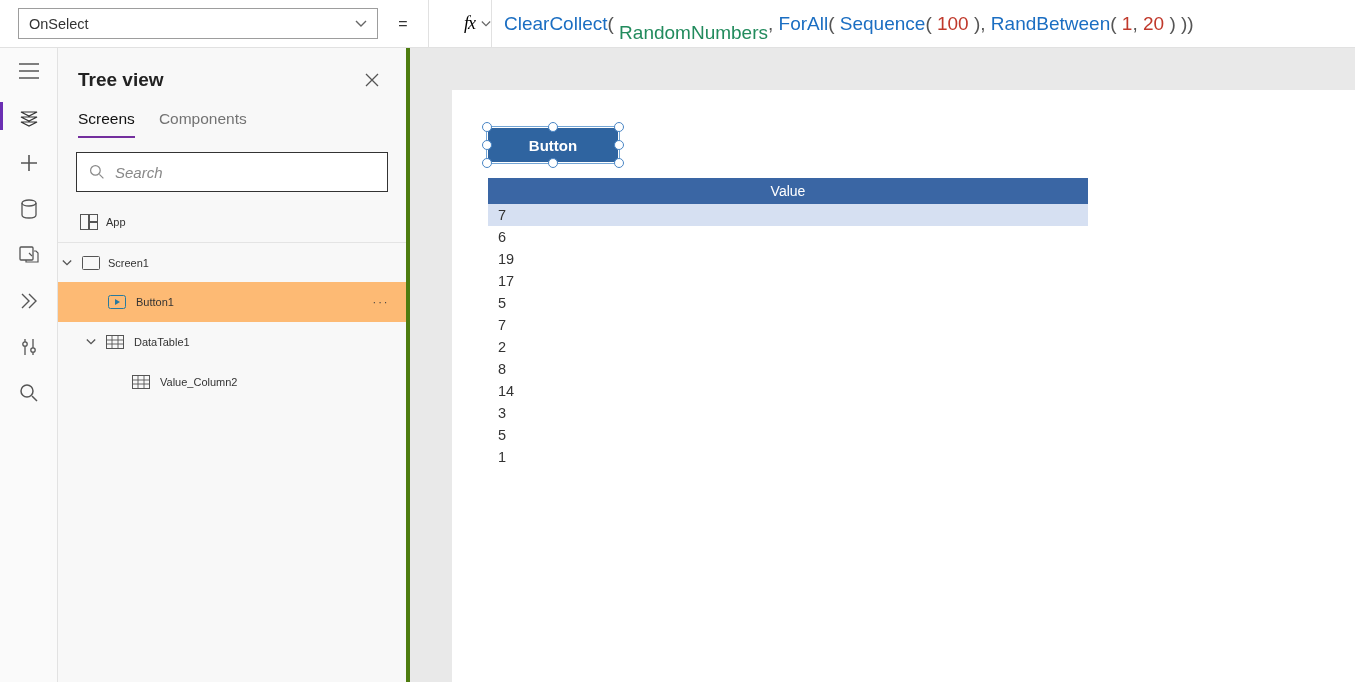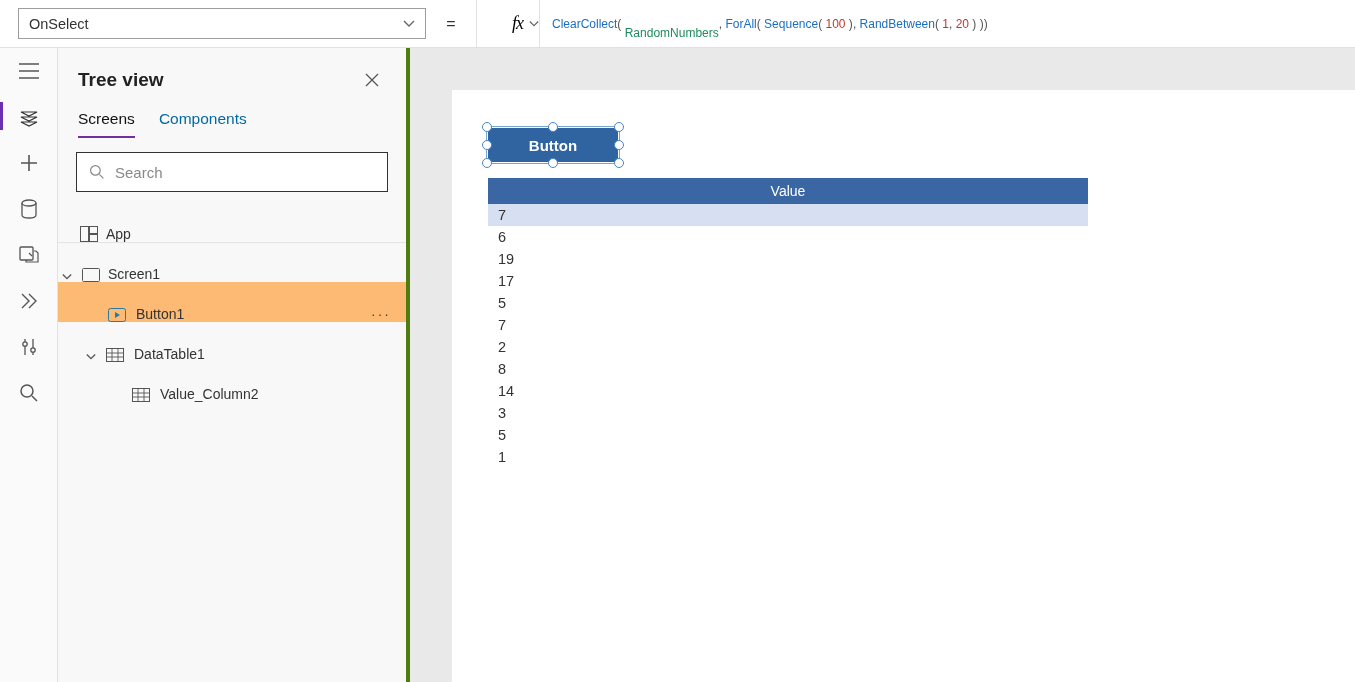--- a/index.html
+++ b/index.html
@@ -1,52 +1,52 @@
 <!DOCTYPE html>
 <html><head>
 <meta charset="utf-8">
 <style>
   * { box-sizing: border-box; margin: 0; padding: 0; font-family: "Segoe UI", Arial, sans-serif; }
   html, body { width: 1355px; height: 682px; overflow: hidden; background: #fff; }
 
   
   .formula-bar { display: flex; align-items: stretch; height: 48px; border-bottom: 1px solid #e1e1e1; background: #fff; }
-  .prop-select { width: 408px; margin: 8px 0 8px 18px; border: 1px solid #9d9d9d; display: flex; align-items: center; padding: 0 10px; font-size: 14.5px; color: #333; background: #fff; cursor: pointer; }
+  .prop-select { width: 360px; margin: 8px 0 8px 18px; border: 1px solid #9d9d9d; display: flex; align-items: center; padding: 0 10px; font-size: 14.5px; color: #333; background: #fff; cursor: pointer; }
   .prop-select .spacer { flex: 1; }
   .equals { width: 50px; display: flex; align-items: center; justify-content: center; font-size: 16px; color: #333; }
   .fx-cell { width: 64px; display: flex; align-items: center; justify-content: flex-end; gap: 6px; border-left: 1px solid #e1e1e1; border-right: 1px solid #e1e1e1; cursor: pointer; }
   .fx-cell .fx { font-style: italic; font-family: "Times New Roman", serif; font-size: 18px; letter-spacing: -1px; }
-  .formula-input { flex: 1; display: flex; align-items: center; padding: 0 12px; border-left: none; font-family: Consolas, "Courier New", monospace; font-size: 12px; white-space: pre; overflow: hidden; text-align: right; }
+  .formula-input { flex: 1; display: flex; align-items: center; padding: 0 12px; border-left: none; font-family: Consolas, "Courier New", monospace; font-size: 19px; white-space: pre; overflow: hidden; text-align: right; }
   .tok-fn   { color: #1b6ec2; }
   .tok-id   { color: #228b5d; margin-top: 19px; }
   .tok-p    { color: #555; }
   .tok-num  { color: #c0392b; }
 
   
   .main { display: flex; height: calc(100% - 48px); }
 
   
   .rail { width: 58px; border-right: 1px solid #e2e2e2; background: #fafafa; display: flex; flex-direction: column; align-items: center; padding-top: 12px; gap: 24px; position: relative; }
   .rail .ico { width: 22px; height: 22px; color: #555; cursor: pointer; display: flex; align-items: center; justify-content: center; }
   .rail .ico.active::before { content: ""; position: absolute; left: 0; width: 3px; height: 28px; background: #6b2fb3; margin-top: -3px; }
 
   
   .tree { width: 352px; background: #f8f8f8; border-right: 4px solid #4d7c0f; display: flex; flex-direction: column; }
   .tree-head { display: flex; align-items: center; padding: 18px 20px 6px 20px; }
   .tree-head h2 { font-size: 19px; font-weight: 600; color: #222; flex: 1; }
   .tree-head .close { font-size: 16px; color: #555; width: 28px; height: 28px; display: flex; align-items: center; justify-content: center; cursor: pointer; }
   .tabs { display: flex; gap: 24px; padding: 10px 20px 0 20px; font-size: 15.5px; }
-  .tab { padding-bottom: 8px; color: #0369a1; cursor: pointer; }
+  .tab { padding-bottom: 8px; color: #737373; cursor: pointer; }
   .tab.active { color: #111; border-bottom: 2.5px solid #742f9e; font-weight: 400; }
   .searchbox { margin: 14px 18px 10px 18px; height: 40px; border: 1px solid #333; display: flex; align-items: center; gap: 10px; padding: 0 12px; background: #fff; }
-  .searchbox input { border: none; outline: none; flex: 1; font-size: 15px; }
+  .searchbox input { border: none; outline: none; flex: 1; font-size: 15px; font-style: italic; }
   .searchbox input::placeholder { color: #888; }
 
   .nodes { flex: 1; overflow: auto; }
-  .node { display: flex; align-items: flex-end; height: 40px; font-size: 14px; color: #333; cursor: pointer; padding-right: 12px; }
+  .node { display: flex; align-items: center; height: 40px; font-size: 11px; color: #333; cursor: pointer; padding-right: 12px; }
   .node .ind { display: inline-block; }
   .node .chv { width: 18px; text-align: center; color: #555; font-size: 12px; }
   .node .nicon { width: 22px; display: flex; justify-content: center; color: #555; }
   .node.sel { background: #fdba74; }
   .node .more { width: 26px; text-align: center; color: #444; letter-spacing: 2px; margin-left: auto; }
   .topline { border-top: 1px solid #e4e4e4; }
 
   
   .canvas-wrap { flex: 1; background: #e9e9e9; padding: 42px 0 0 42px; overflow: hidden; }
   .canvas { background: #fff; width: 100%; height: 100%; padding: 38px 0 0 36px; position: relative; }

